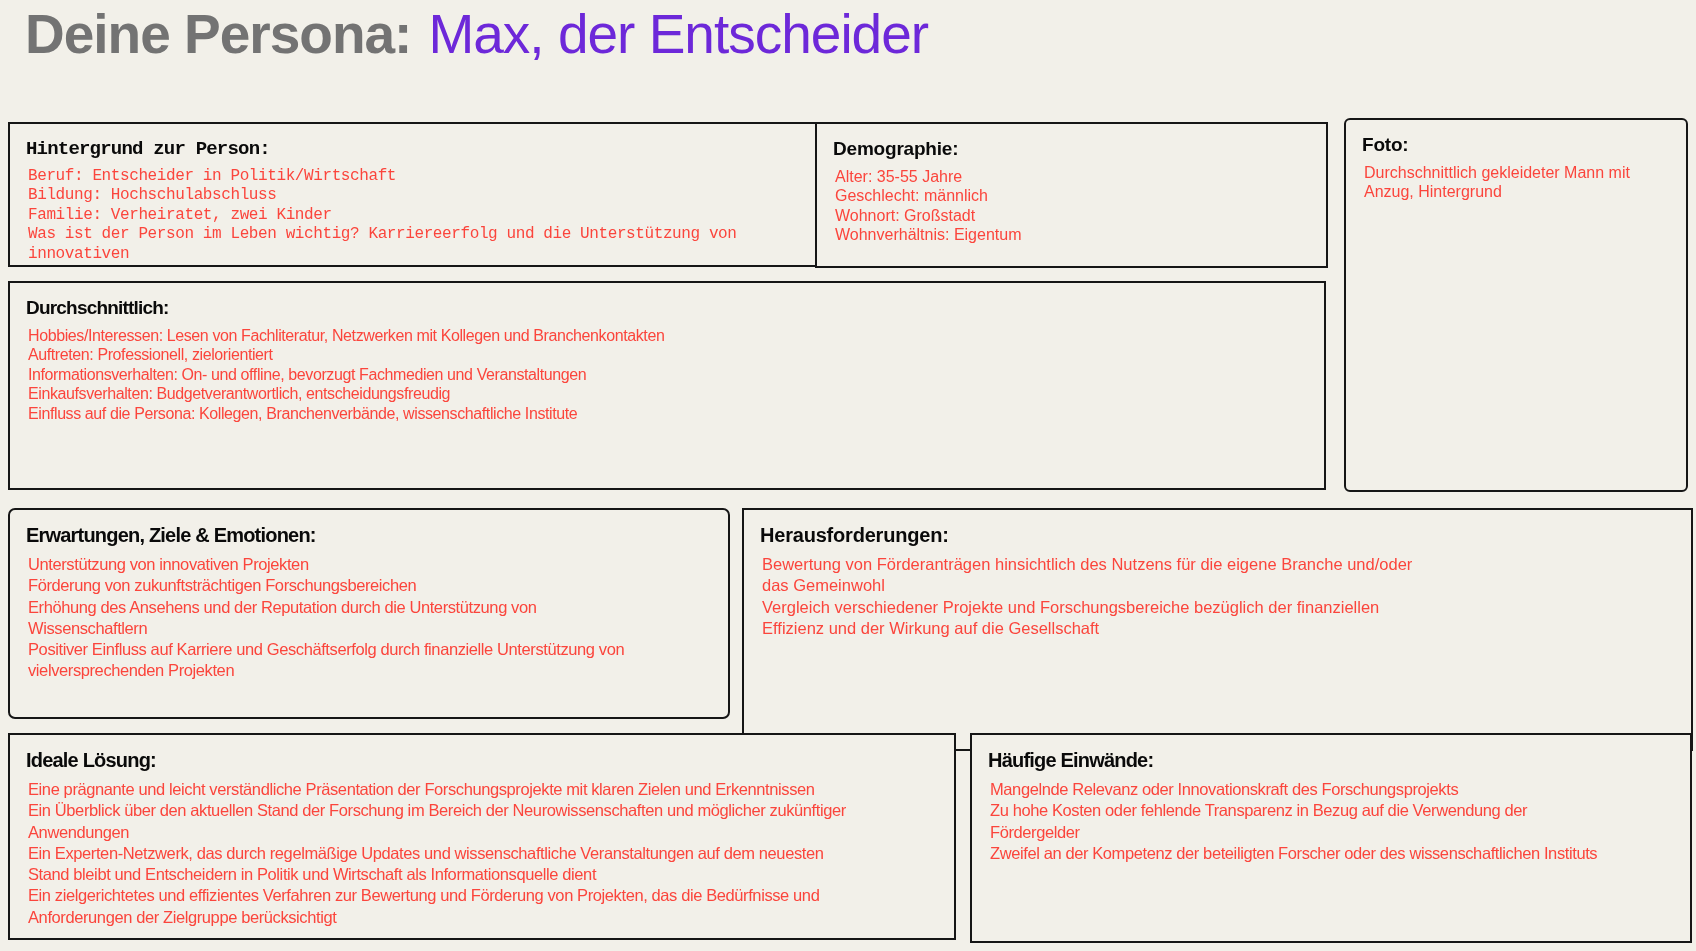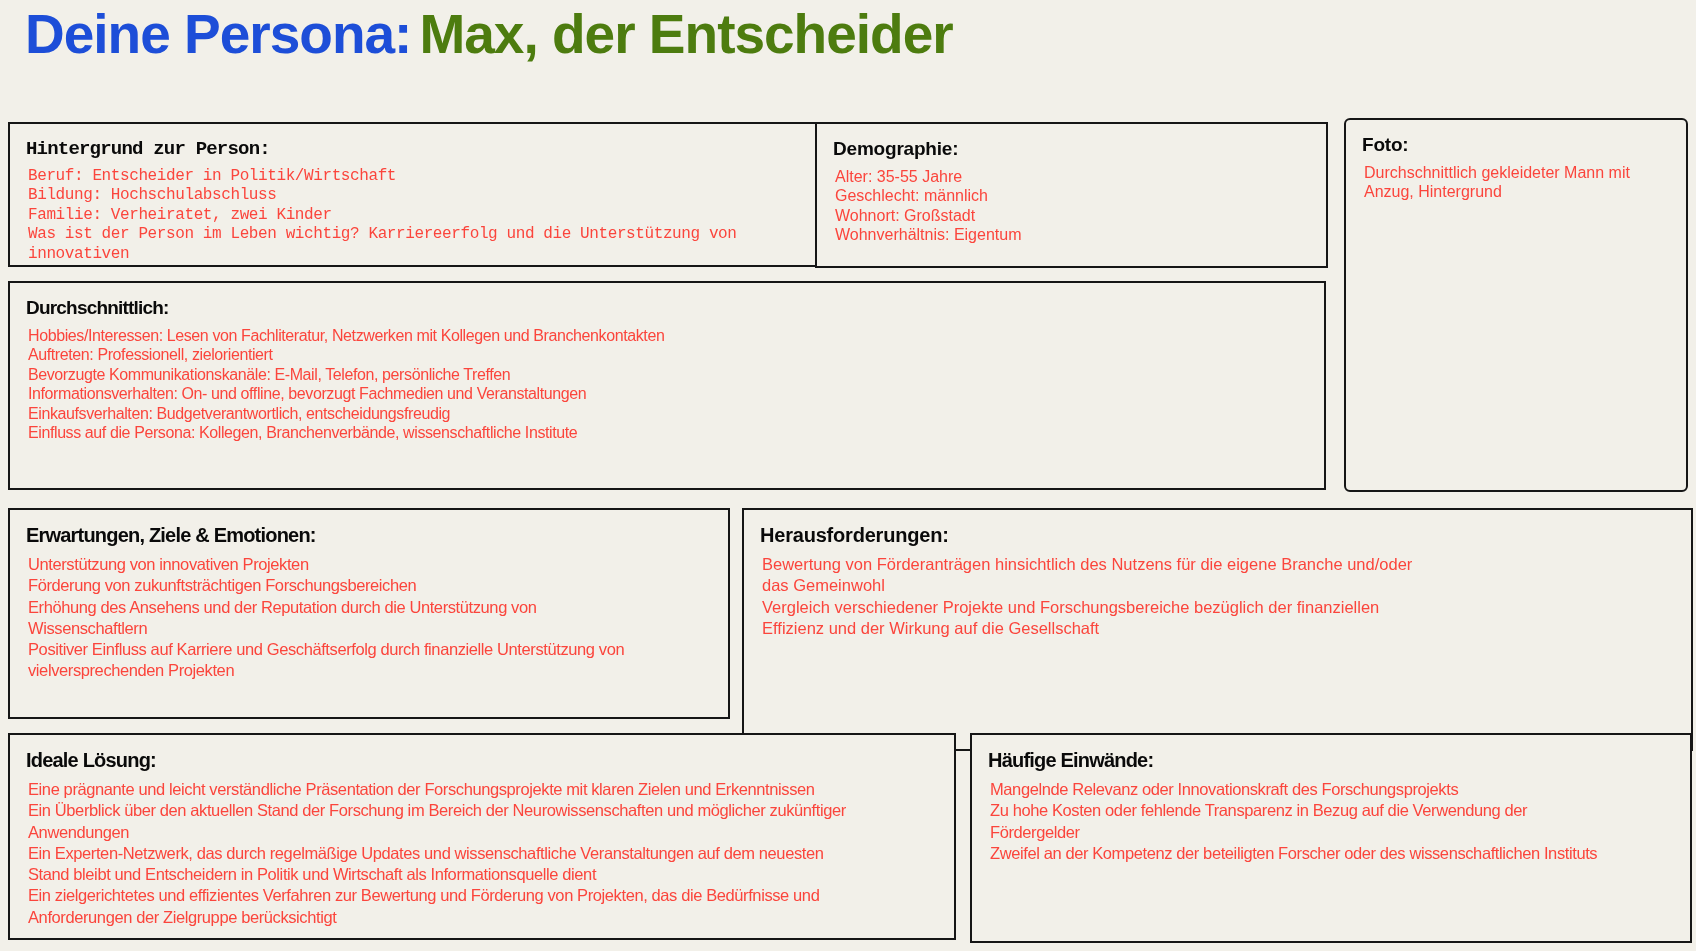--- a/index.html
+++ b/index.html
@@ -19,27 +19,27 @@
     position: absolute;
     top: 2px;
     left: 25px;
     margin: 0;
     font-size: 55px;
     line-height: 1.18;
     white-space: nowrap;
     letter-spacing: -1px;
   }
   .page-title .title-prefix {
-    color: #1d4ed8;
+    color: #737373;
     font-weight: 800;
   }
   .page-title .title-name {
-    color: #4d7c0f;
-    font-weight: 700;
-    margin-left: 8px;
+    color: #6d28d9;
+    font-weight: 400;
+    margin-left: 17px;
   }
   .box {
     position: absolute;
     border: 2px solid #161616;
     box-sizing: border-box;
     background: #f2f0e9;
     padding: 12px 16px;
     overflow: hidden;
   }
   .box h2 {
@@ -58,21 +58,21 @@
   .lh19 .body { font-size: 16px; line-height: 19.4px; }
   .lh21 .body { font-size: 16.5px; line-height: 21.3px; }
   .lh21 h2 { font-size: 20px; }
   .body .ln { min-height: 1em; }
 
   
   #box-hintergrund      { left: 8px;    top: 122px; width: 848px; height: 145px; font-family: Liberation Mono, monospace; }
   #box-demographie      { left: 815px;  top: 122px; width: 513px; height: 146px; }
   #box-foto             { left: 1344px; top: 118px; width: 344px; height: 374px; border-radius: 6px; }
   #box-identifikatoren  { left: 8px;    top: 281px; width: 1318px; height: 209px; }
-  #box-erwartungen      { left: 8px;    top: 508px; width: 722px; height: 211px; }
+  #box-erwartungen      { left: 8px;    top: 508px; width: 722px; height: 211px; border-radius: 7px; }
   #box-herausforderungen{ left: 742px;  top: 508px; width: 951px; height: 243px; }
   #box-ideale           { left: 8px;    top: 733px; width: 948px; height: 207px; }
   #box-einwaende        { left: 970px;  top: 733px; width: 722px; height: 210px; }
 </style>
 </head>
 <body>
 
 <div class="canvas">
 
   <h1 class="page-title">
@@ -106,21 +106,20 @@
         <div class="ln">Durchschnittlich gekleideter Mann mit</div>
         <div class="ln">Anzug, Hintergrund</div>
       </div>
   </div>
 
   <div class="box condensed lh19" id="box-identifikatoren">
     <h2>Durchschnittlich:</h2>
     <div class="body">
         <div class="ln">Hobbies/Interessen: Lesen von Fachliteratur, Netzwerken mit Kollegen und Branchenkontakten</div>
         <div class="ln">Auftreten: Professionell, zielorientiert</div>
-        <div class="ln">Bevorzugte Kommunikationskanäle: E-Mail, Telefon, persönliche Treffen</div>
         <div class="ln">Informationsverhalten: On- und offline, bevorzugt Fachmedien und Veranstaltungen</div>
         <div class="ln">Einkaufsverhalten: Budgetverantwortlich, entscheidungsfreudig</div>
         <div class="ln">Einfluss auf die Persona: Kollegen, Branchenverbände, wissenschaftliche Institute</div>
       </div>
   </div>
 
   <div class="box condensed lh21" id="box-erwartungen">
     <h2>Erwartungen, Ziele &amp; Emotionen:</h2>
     <div class="body">
         <div class="ln">Unterstützung von innovativen Projekten</div>

